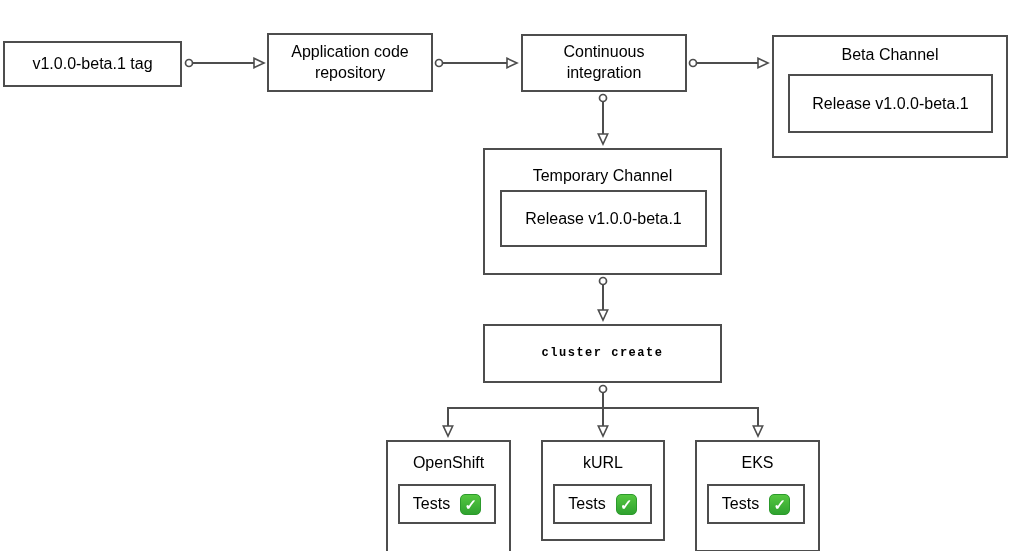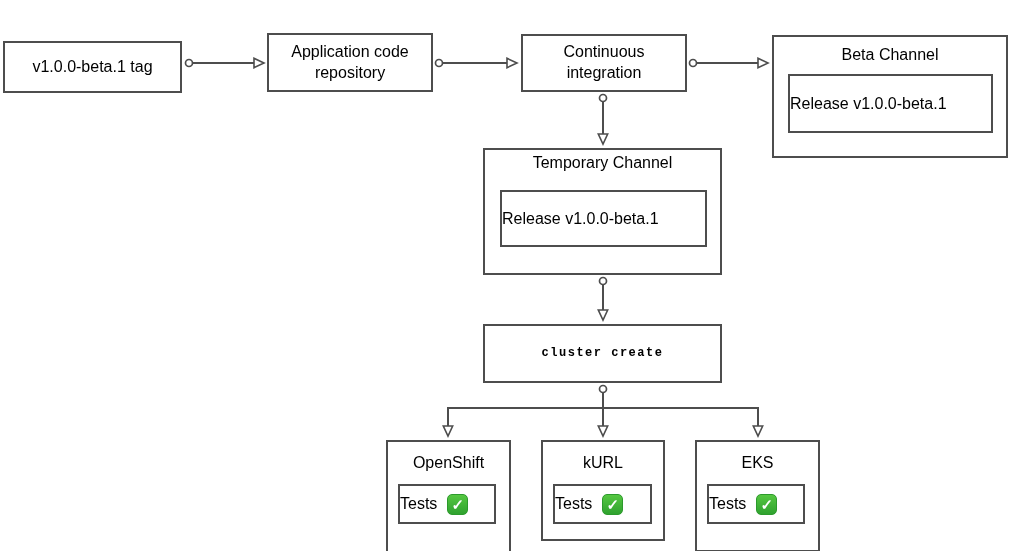--- a/index.html
+++ b/index.html
@@ -30,21 +30,21 @@
   .node-title {
     text-align: center;
     font-size: 16px;
     padding-top: 9px;
   }
   .platform .node-title { padding-top: 12px; }
   .inner {
     position: absolute;
     border: 2px solid var(--stroke);
     background: #ffffff;
-    display: flex; align-items: center; justify-content: flex-start;
+    display: flex; align-items: center; justify-content: center;
     font-size: 16px;
     gap: 10px;
   }
   .mono {
     font-family: "Liberation Mono", "DejaVu Sans Mono", monospace;
     font-weight: bold;
     letter-spacing: 1.5px;
     font-size: 12px;
   }
   .check {
@@ -80,41 +80,41 @@
       <path d="M693,63 L768,63" marker-start="url(#dot)" marker-end="url(#arrow)"></path>
       <path d="M603,98 L603,144" marker-start="url(#dot)" marker-end="url(#arrow)"></path>
       <path d="M603,281 L603,320" marker-start="url(#dot)" marker-end="url(#arrow)"></path>
       <path d="M603,389 L603,408" marker-start="url(#dot)"></path>
       <path d="M603,408 L448,408 L448,436" marker-end="url(#arrow)"></path>
       <path d="M603,408 L603,436" marker-end="url(#arrow)"></path>
       <path d="M603,408 L758,408 L758,436" marker-end="url(#arrow)"></path>
     </g>
   </svg>
 
-  <div class="node leaf" style="left:3px; top:41px; width:179px; height:52px;justify-content:center;">
+  <div class="node leaf" style="left:3px; top:41px; width:179px; height:46px;justify-content:center;">
     <span>v1.0.0-beta.1 tag</span>
   </div>
 
   <div class="node leaf" style="left:267px; top:33px; width:166px; height:59px;">
     <span>Application code repository</span>
   </div>
 
   <div class="node leaf" style="left:521px; top:34px; width:166px; height:58px;">
     <span>Continuous integration</span>
   </div>
 
   <div class="node container-node" style="left:772px; top:3px; width:236px; height:123px;margin-top:32px;">
     <div class="node-title">Beta Channel</div>
     <div class="inner" style="left:14px; top:37px; width:205px; height:59px;">
       <span>Release v1.0.0-beta.1</span>
     </div>
   </div>
 
   <div class="node container-node" style="left:483px; top:148px; width:239px; height:127px;">
-    <div class="node-title" style="padding-top:4px;">Temporary Channel</div>
+    <div class="node-title" style="padding-top:17px;">Temporary Channel</div>
     <div class="inner" style="left:15px; top:40px; width:207px; height:57px;">
       <span>Release v1.0.0-beta.1</span>
     </div>
   </div>
 
   <div class="node leaf" style="left:483px; top:324px; width:239px; height:59px;">
     <span class="mono">cluster create</span>
   </div>
 
   <div class="node container-node platform" style="left:386px; top:440px; width:125px; height:128px;">

